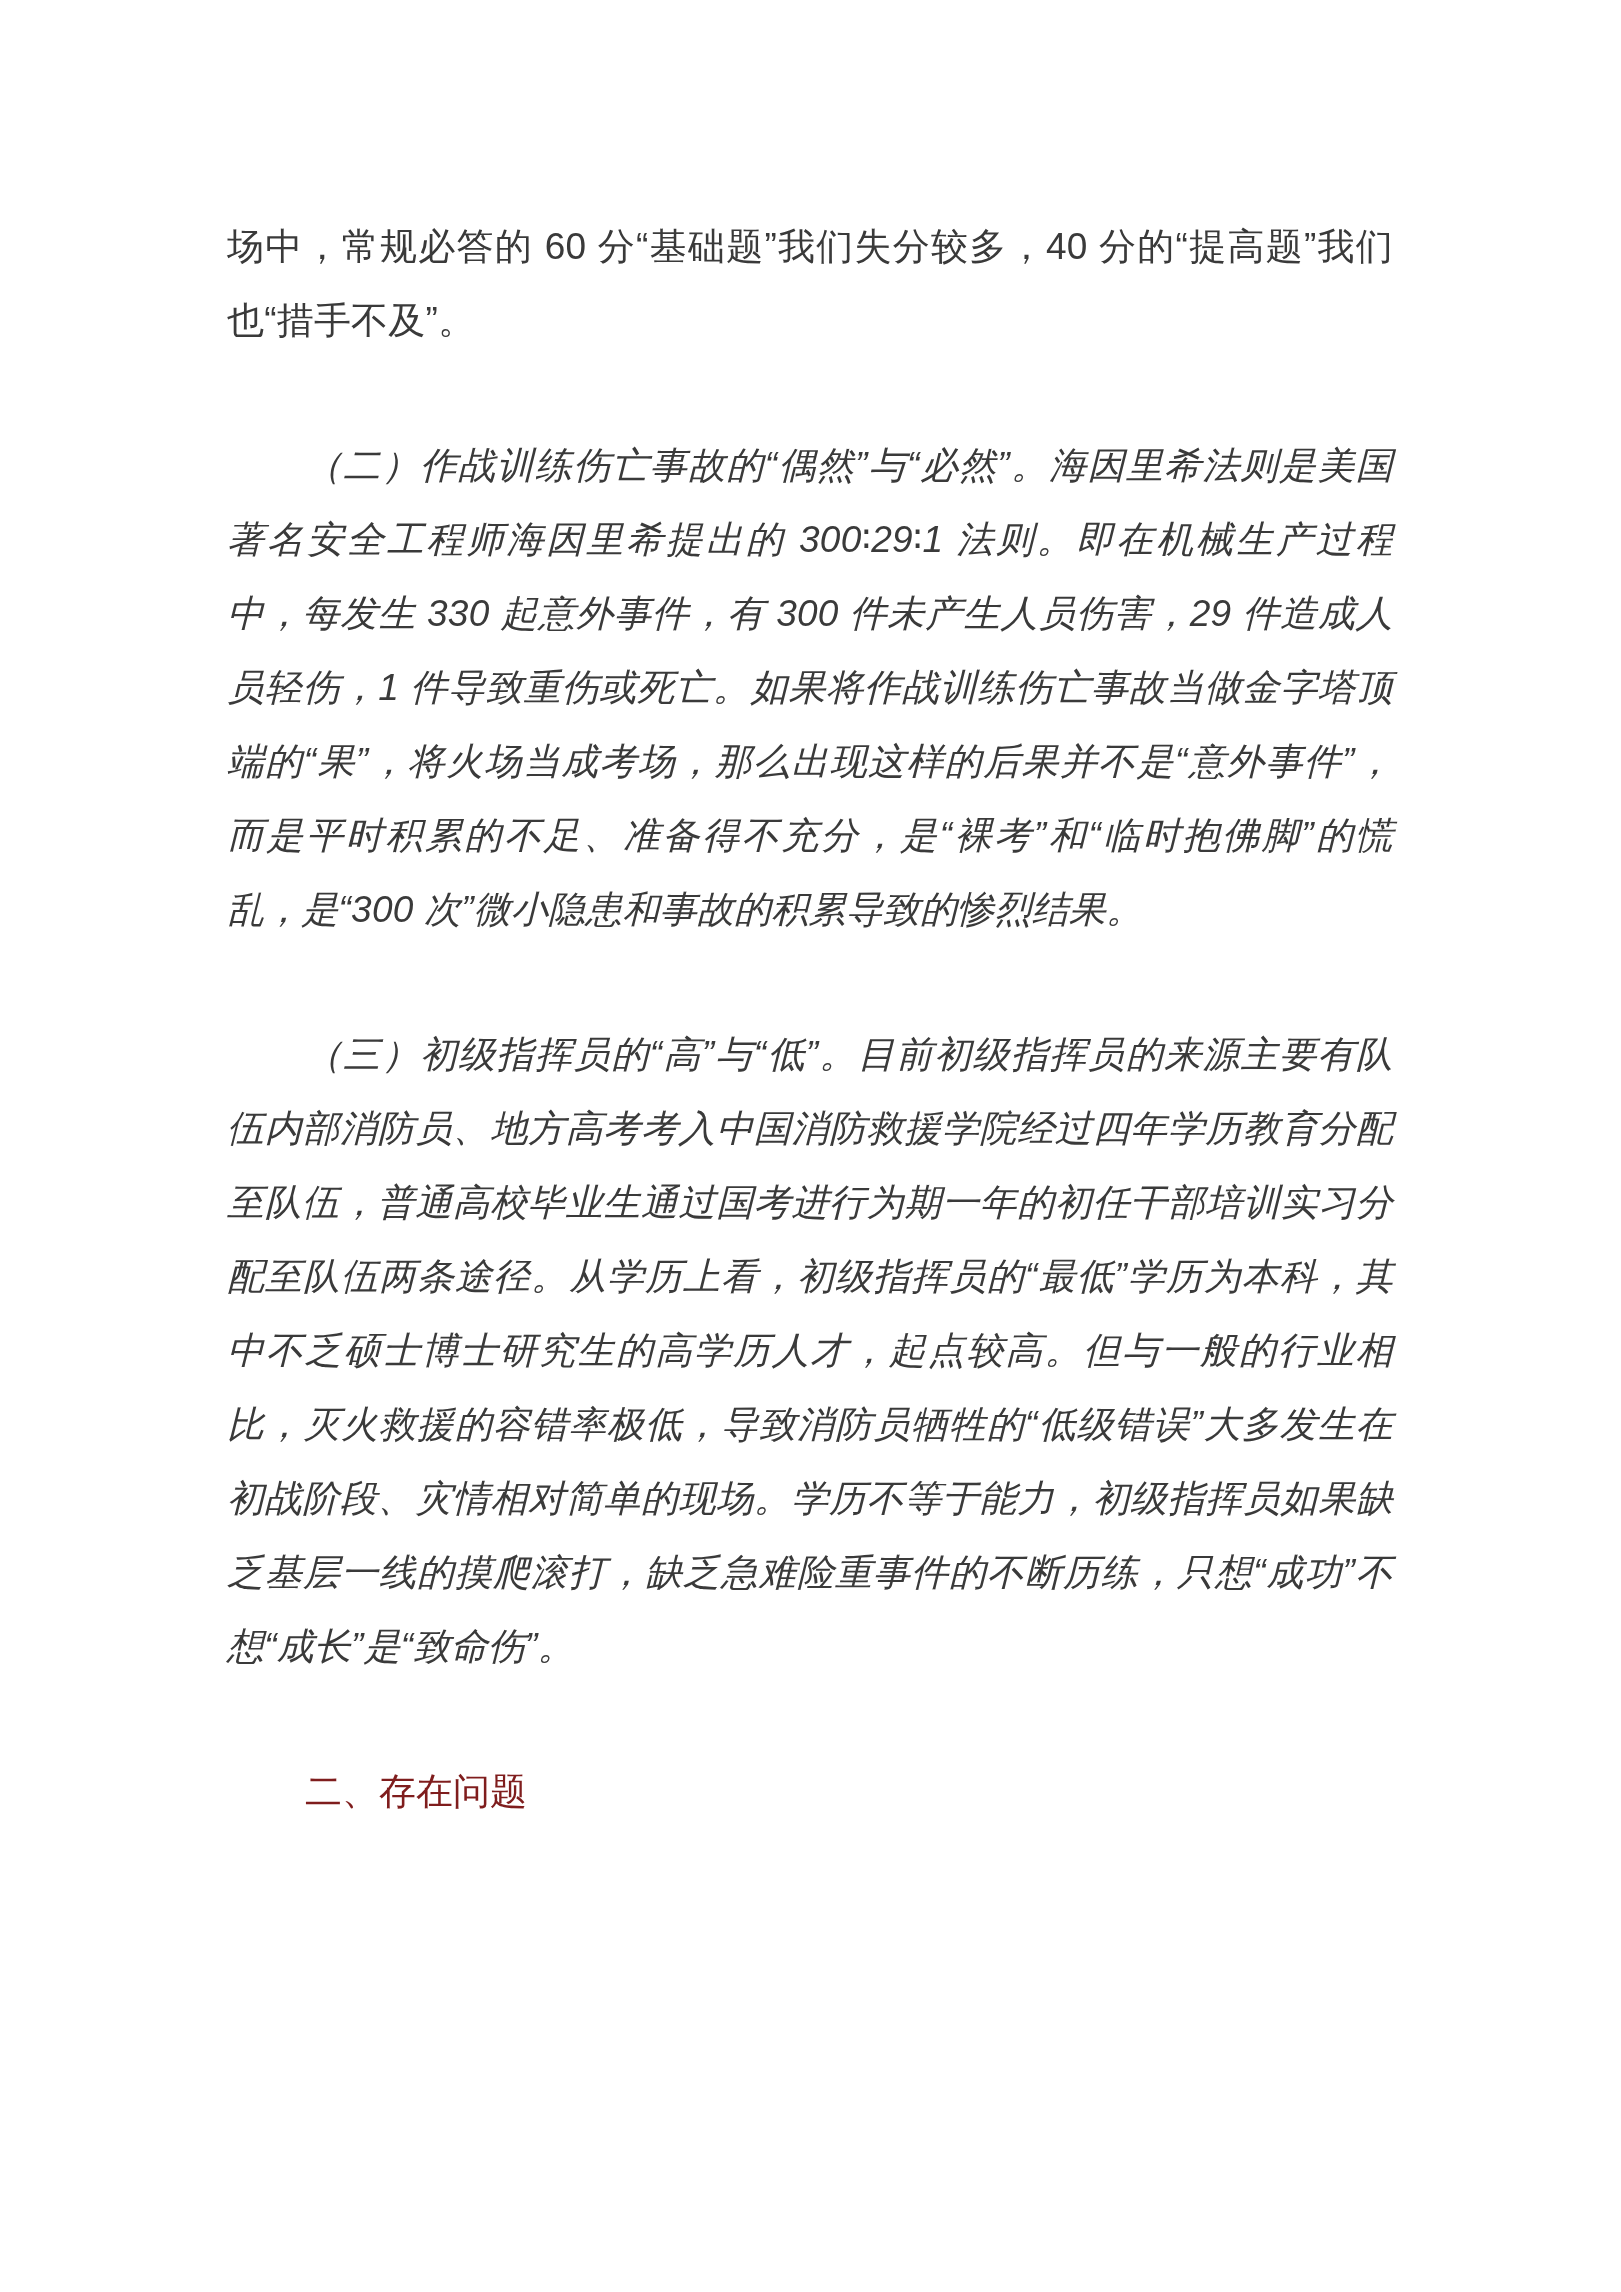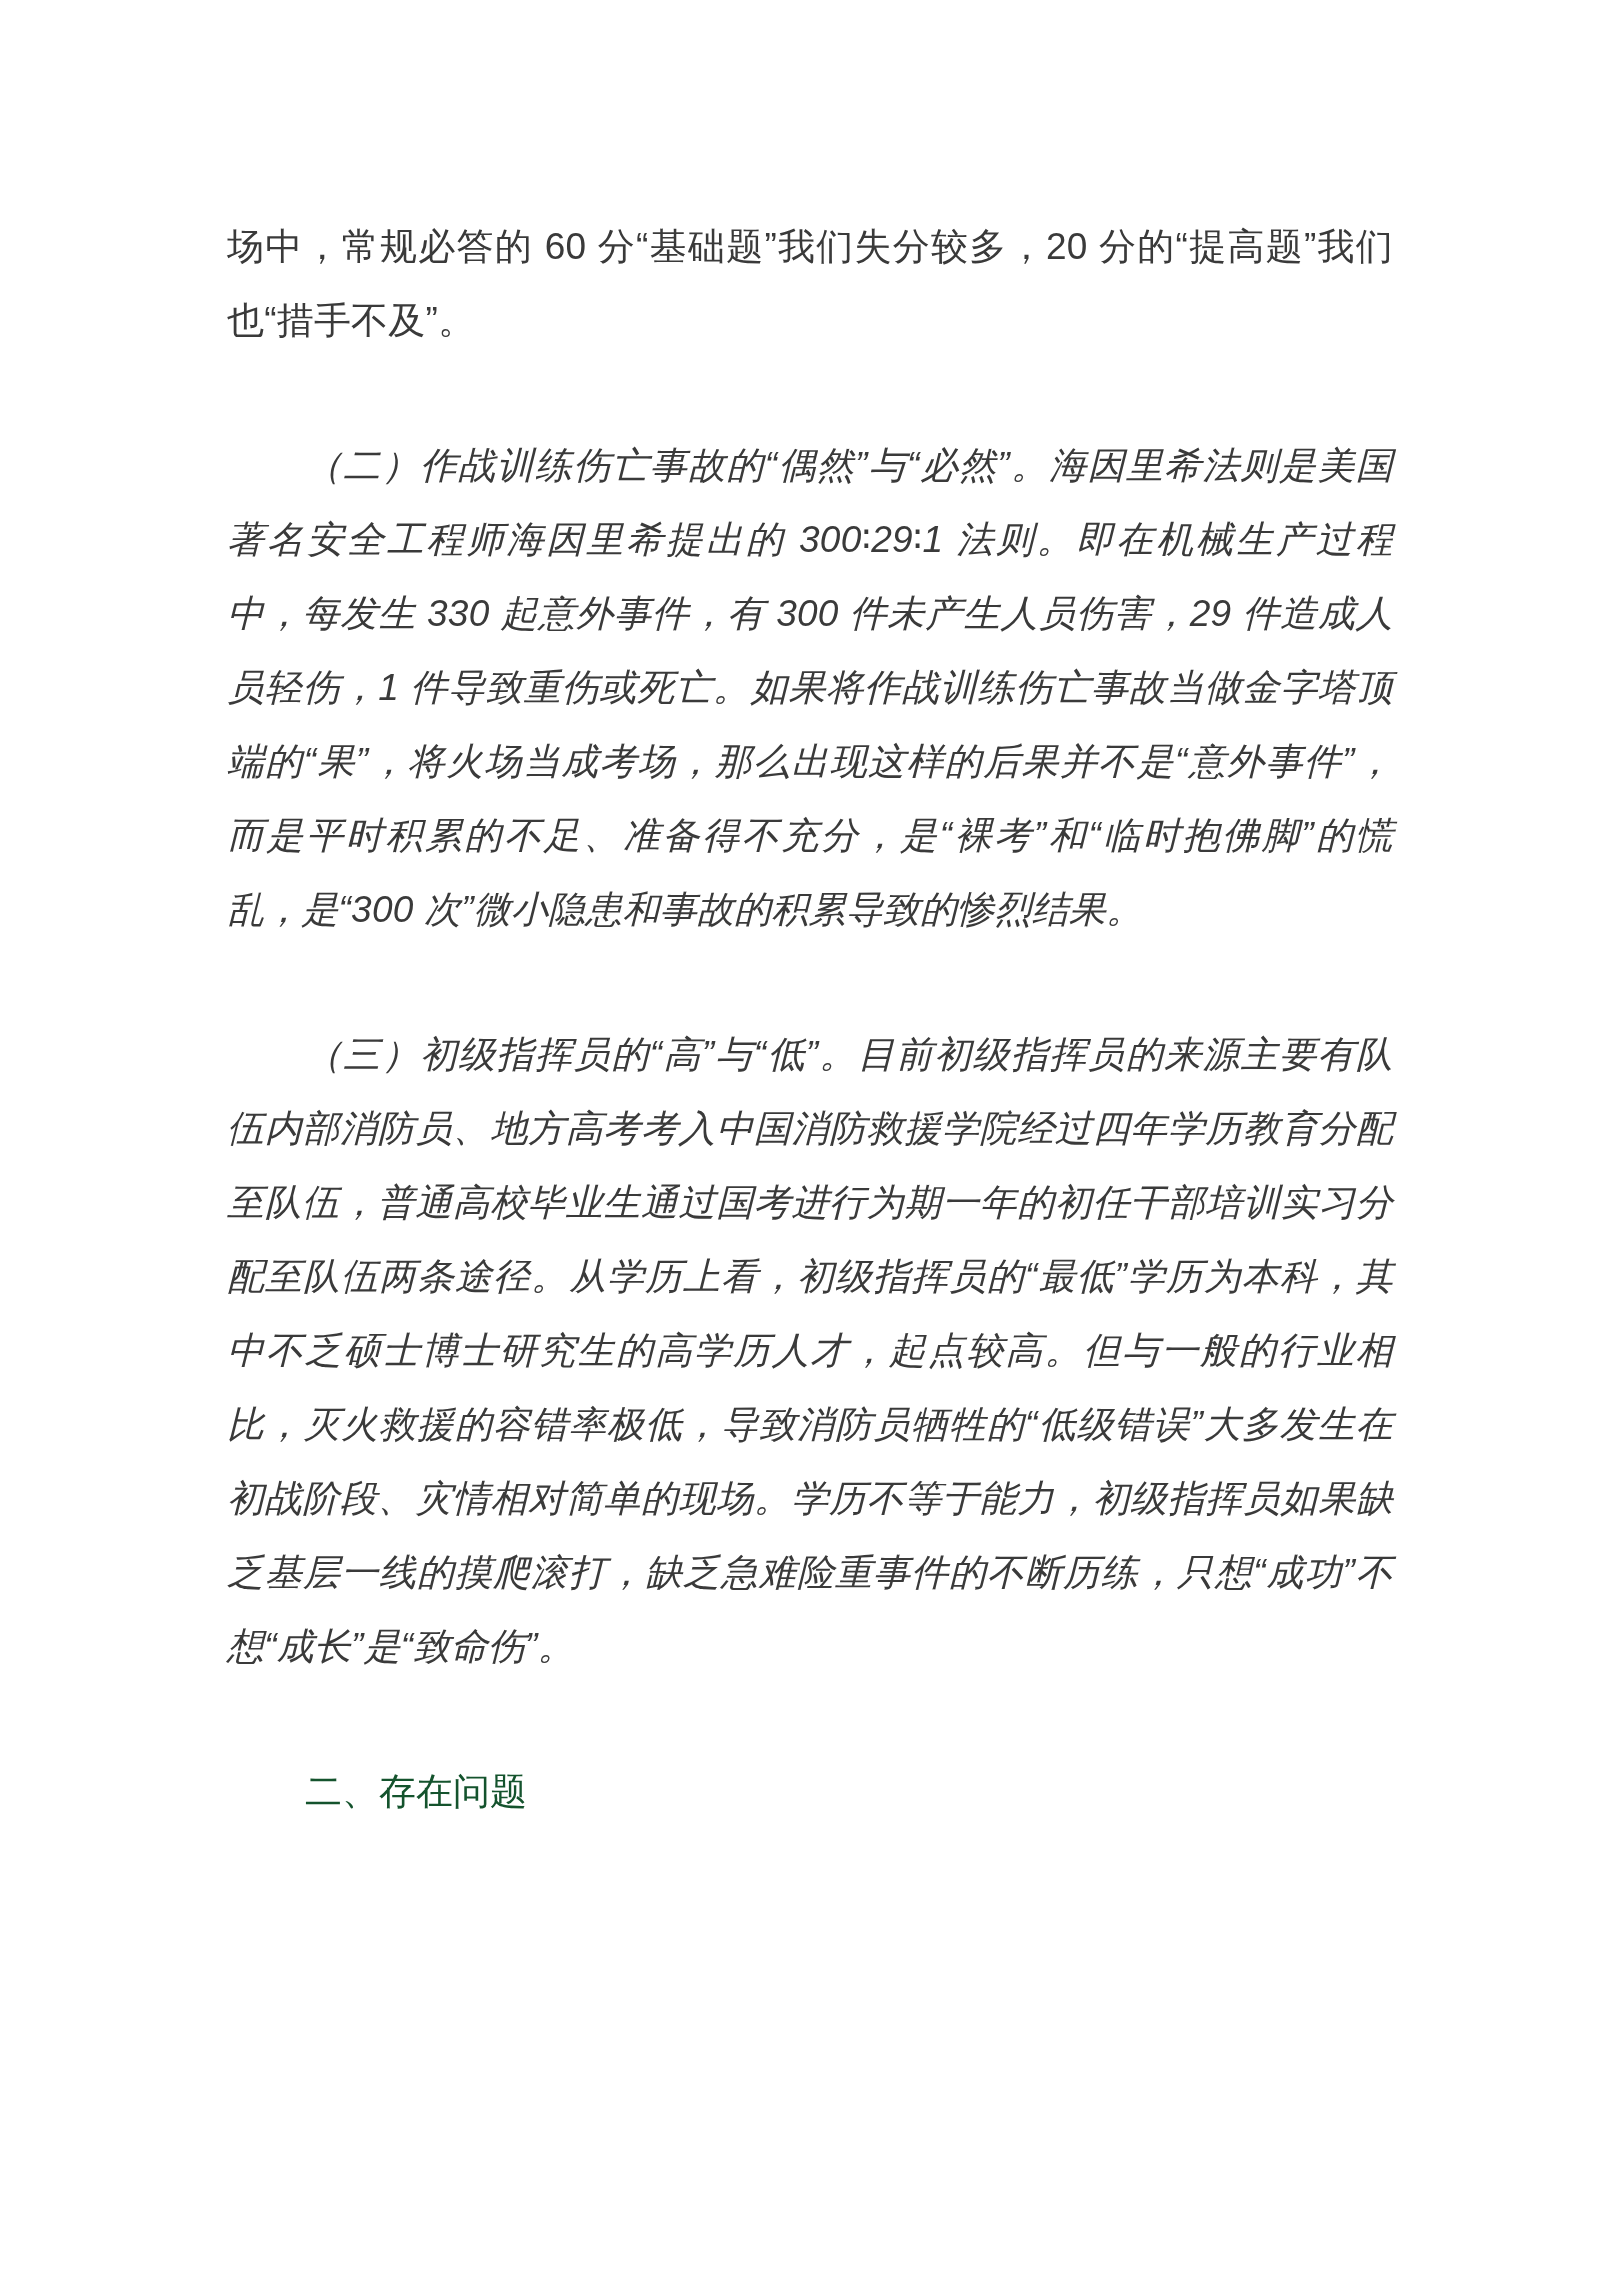--- a/index.html
+++ b/index.html
@@ -42,35 +42,35 @@
     margin-top: 71px !important;
   }
   .indent2 {
     text-indent: 78px;
     font-style: italic;
   }
   .heading {
     font-family: "Liberation Sans", "DejaVu Sans", sans-serif;
     font-size: 37px;
     line-height: 74px;
-    color: #14532d;
+    color: #7f1d1d;
     margin: 0;
     text-indent: 78px;
   }
   .gap-heading {
     margin-top: 71px;
   }
 </style>
 </head>
 <body>
 
 <div class="page">
   <div class="content">
 
-    <p class="para">场中，常规必答的 60 分“基础题”我们失分较多，20 分的“提高题”我们也“措手不及”。</p>
+    <p class="para">场中，常规必答的 60 分“基础题”我们失分较多，40 分的“提高题”我们也“措手不及”。</p>
 
     <p class="para indent2 gap-para">（二）作战训练伤亡事故的“偶然”与“必然”。海因里希法则是美国著名安全工程师海因里希提出的 300∶29∶1 法则。即在机械生产过程中，每发生 330 起意外事件，有 300 件未产生人员伤害，29 件造成人员轻伤，1 件导致重伤或死亡。如果将作战训练伤亡事故当做金字塔顶端的“果”，将火场当成考场，那么出现这样的后果并不是“意外事件”，而是平时积累的不足、准备得不充分，是“裸考”和“临时抱佛脚”的慌乱，是“300 次”微小隐患和事故的积累导致的惨烈结果。</p>
 
     <p class="para indent2 gap-para">（三）初级指挥员的“高”与“低”。目前初级指挥员的来源主要有队伍内部消防员、地方高考考入中国消防救援学院经过四年学历教育分配至队伍，普通高校毕业生通过国考进行为期一年的初任干部培训实习分配至队伍两条途径。从学历上看，初级指挥员的“最低”学历为本科，其中不乏硕士博士研究生的高学历人才，起点较高。但与一般的行业相比，灭火救援的容错率极低，导致消防员牺牲的“低级错误”大多发生在初战阶段、灾情相对简单的现场。学历不等于能力，初级指挥员如果缺乏基层一线的摸爬滚打，缺乏急难险重事件的不断历练，只想“成功”不想“成长”是“致命伤”。</p>
 
     <p class="heading gap-heading">二、存在问题</p>
 
   </div>
 </div>
 

